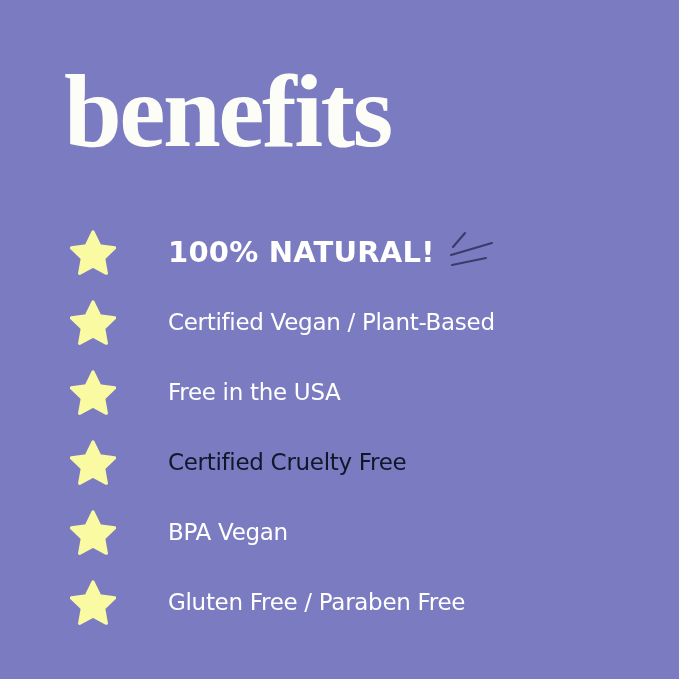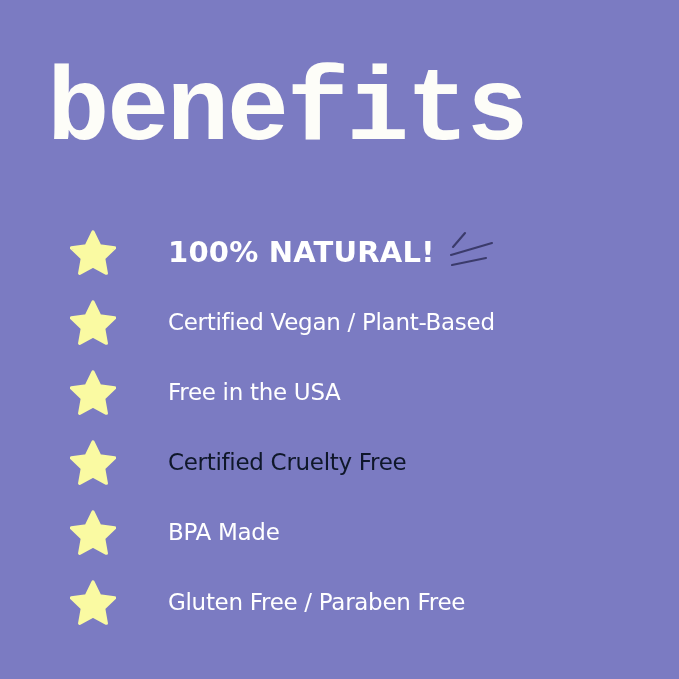--- a/index.html
+++ b/index.html
@@ -19,26 +19,26 @@
     position: relative;
     width: 679px;
     height: 679px;
     background: #7b7bc2;
     box-sizing: border-box;
   }
 
   
   #title {
     position: absolute;
-    left: 47px;
+    left: 64px;
     top: 56px;
     width: 560px;
     height: 110px;
     color: #fdfdf8;
-    font-family: Liberation Mono, monospace;
+    font-family: Liberation Serif, serif;
     font-size: 104px;
     font-weight: 700;
     letter-spacing: -2.5px;
     line-height: 110px;
     white-space: nowrap;
   }
 
   
   #benefits-list {
     position: absolute;
@@ -129,21 +129,21 @@
       <div class="benefit-row">
         <svg class="star-icon" viewBox="0 0 100 100">
           <path d="M50 4 L64.5 34.2 L97 38.8 L73.2 61.5 L79 94 L50 78.4 L21 94 L26.8 61.5 L3 38.8 L35.5 34.2 Z" fill="#fafaa2" stroke="#fafaa2" stroke-width="7" stroke-linejoin="round"></path>
         </svg>
         <div class="benefit-label" style="color: #0f172a;">Certified Cruelty Free</div>
       </div>
       <div class="benefit-row">
         <svg class="star-icon" viewBox="0 0 100 100">
           <path d="M50 4 L64.5 34.2 L97 38.8 L73.2 61.5 L79 94 L50 78.4 L21 94 L26.8 61.5 L3 38.8 L35.5 34.2 Z" fill="#fafaa2" stroke="#fafaa2" stroke-width="7" stroke-linejoin="round"></path>
         </svg>
-        <div class="benefit-label" style="color: rgb(255, 255, 255);">BPA Made</div>
+        <div class="benefit-label" style="color: rgb(255, 255, 255);">BPA Vegan</div>
       </div>
       <div class="benefit-row">
         <svg class="star-icon" viewBox="0 0 100 100">
           <path d="M50 4 L64.5 34.2 L97 38.8 L73.2 61.5 L79 94 L50 78.4 L21 94 L26.8 61.5 L3 38.8 L35.5 34.2 Z" fill="#fafaa2" stroke="#fafaa2" stroke-width="7" stroke-linejoin="round"></path>
         </svg>
         <div class="benefit-label" style="color: rgb(255, 255, 255);">Gluten Free / Paraben Free</div>
       </div>
     </div>
 
 </div>

